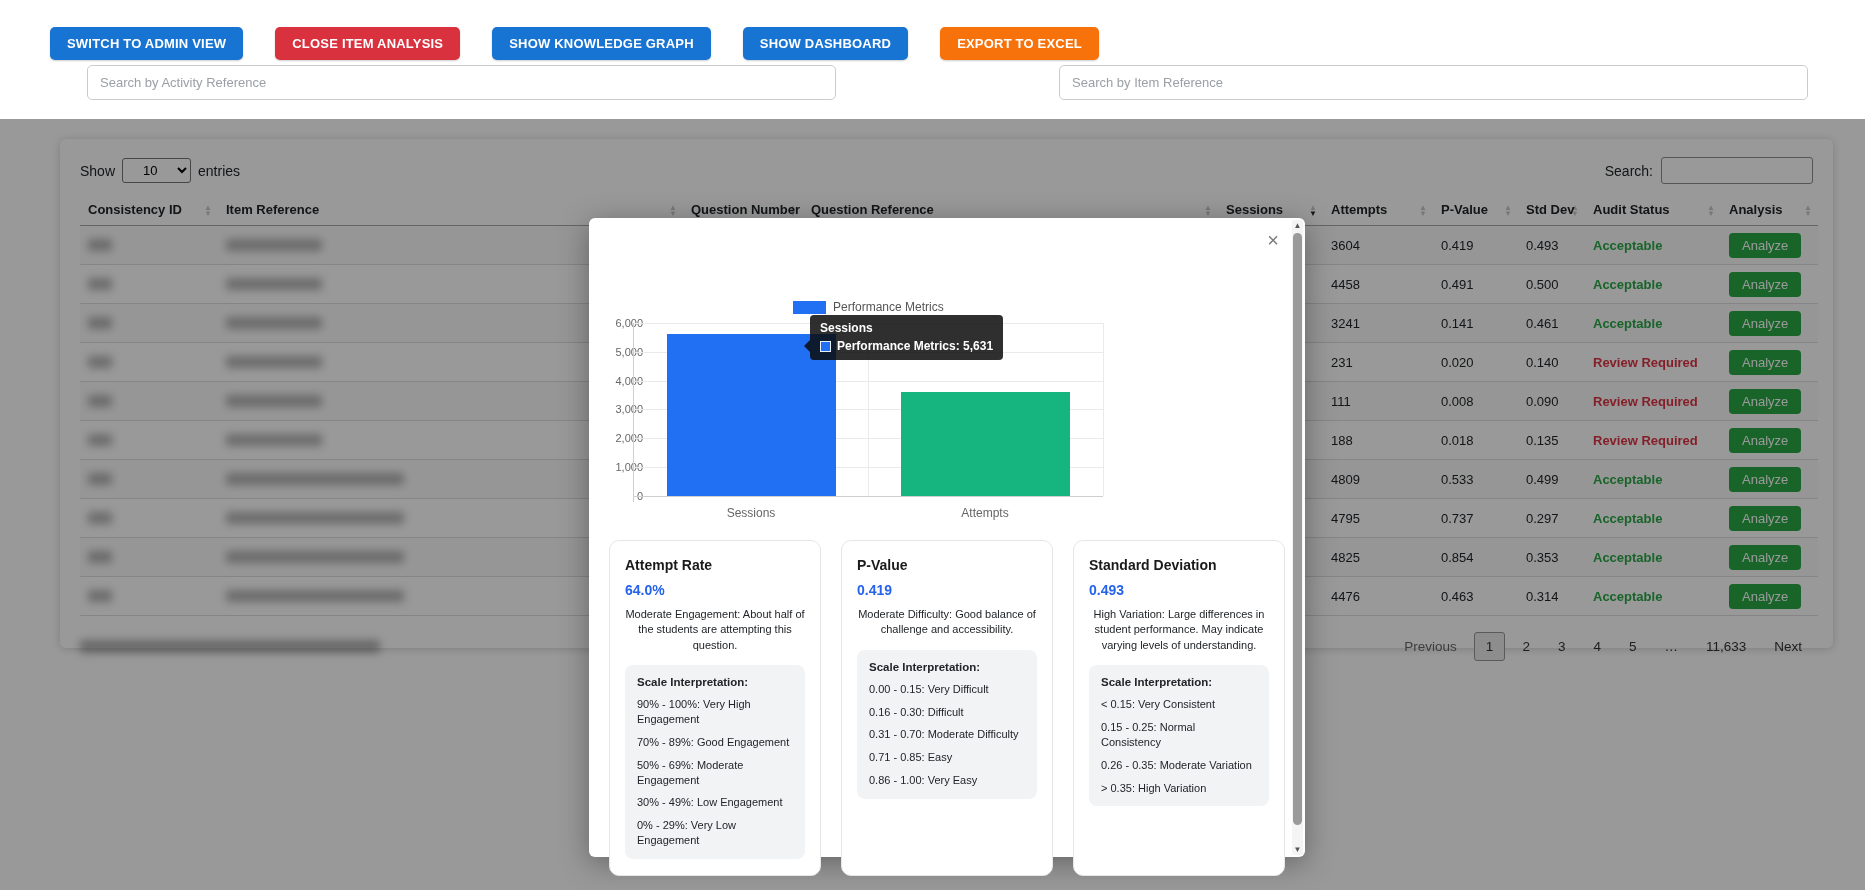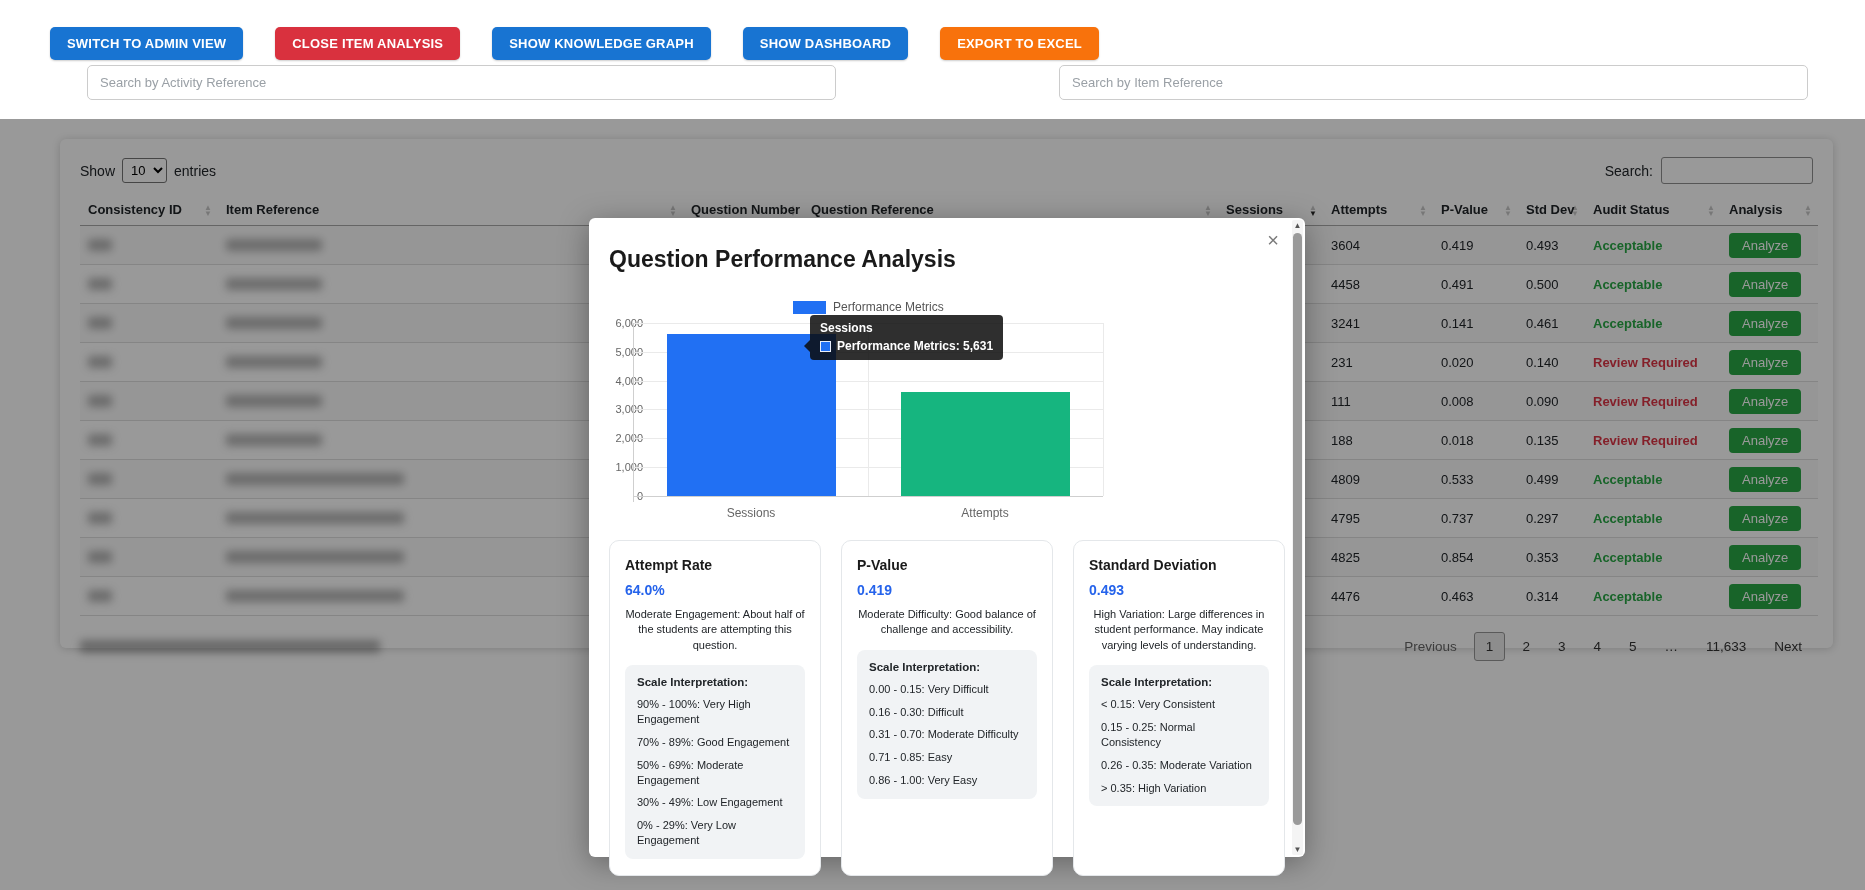--- a/index.html
+++ b/index.html
@@ -19,21 +19,21 @@
                 padding: 0 12px; font-size: 13px; color: #333; outline: none; top: 65px; }
   .search-top::placeholder { color: #9aa0a6; }
   .search-activity { left: 87px;  width: 749px; }
   .search-item     { left: 1059px; width: 749px; }
 
   
   .card { position: absolute; left: 60px; top: 139px; width: 1773px; height: 509px; background: #fff;
           border-radius: 6px; box-shadow: 0 1px 8px rgba(0,0,0,.18); padding: 18px 20px 0 20px; z-index: 1; }
   .controls { display: flex; justify-content: space-between; align-items: center; }
   .show-entries { font-size: 14px; color: #212529; display: flex; align-items: center; gap: 7px; }
-  .show-entries select { font-size: 13px; padding: 3px 4px; border: 1px solid #767676; border-radius: 3px; background: #fff; }
+  .show-entries select { font-size: 13px; padding: 3px 16px; border: 1px solid #767676; border-radius: 3px; background: #fff; }
   .tbl-search { font-size: 14px; color: #212529; display: flex; align-items: center; gap: 8px; }
   .tbl-search input { width: 152px; height: 27px; border: 1px solid #8f8f8f; border-radius: 3px; padding: 0 6px; }
 
   table.data { width: 100%; border-collapse: collapse; table-layout: fixed; margin-top: 12px; font-size: 13px; color: #212529; }
   table.data th { text-align: left; font-size: 13px; font-weight: bold; padding: 6px 8px 8px 8px;
                   border-bottom: 1px solid #a8a8a8; position: relative; cursor: pointer; white-space: nowrap; }
   .sort-icons { position: absolute; right: 6px; top: 50%; transform: translateY(-54%); display: flex;
                 flex-direction: column; line-height: 6px; font-size: 8px; color: rgba(0,0,0,.22); }
   .sort-icons .arr.active { color: rgba(0,0,0,.85); }
   table.data td { padding: 0 8px; height: 39px; border-bottom: 1px solid #dedede; vertical-align: middle; }
@@ -368,21 +368,20 @@
         <span class="page-link">11,633</span>
         <span class="page-link">Next</span>
       </div>
     </div>
   </div>
 
   <div class="overlay"></div>
 
   <div class="modal">
     <span class="modal-close">×</span>
-    <div class="modal-title">Question Performance Analysis</div>
 
     <div>
       <div class="legend">
         <span class="legend-swatch" id="legend-swatch" style="background: rgb(33, 112, 243);"></span>
         <span class="legend-label">Performance Metrics</span>
       </div>
 
       <span class="ytick" style="top:99px">6,000</span>
       <span class="ytick" style="top:128px">5,000</span>
       <span class="ytick" style="top:157px">4,000</span>

